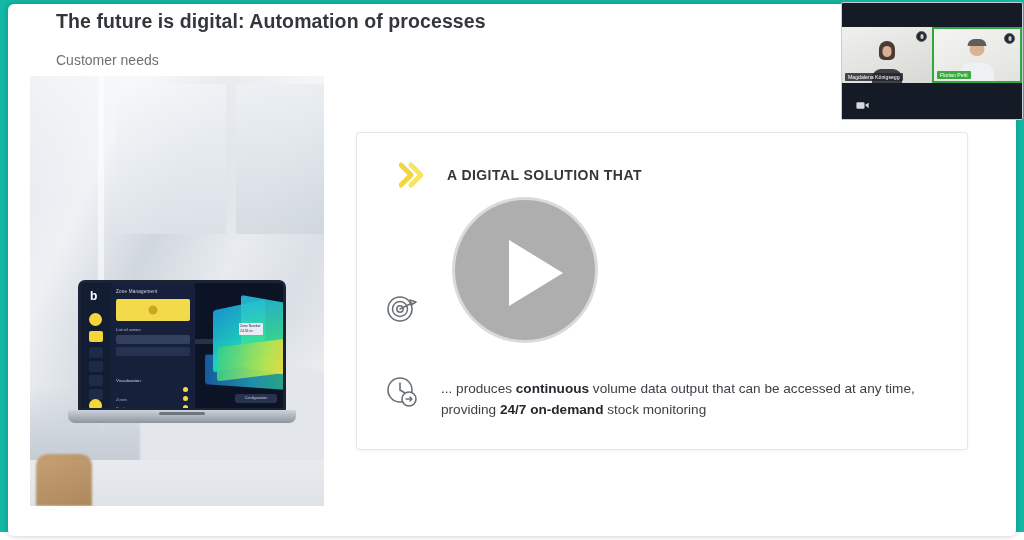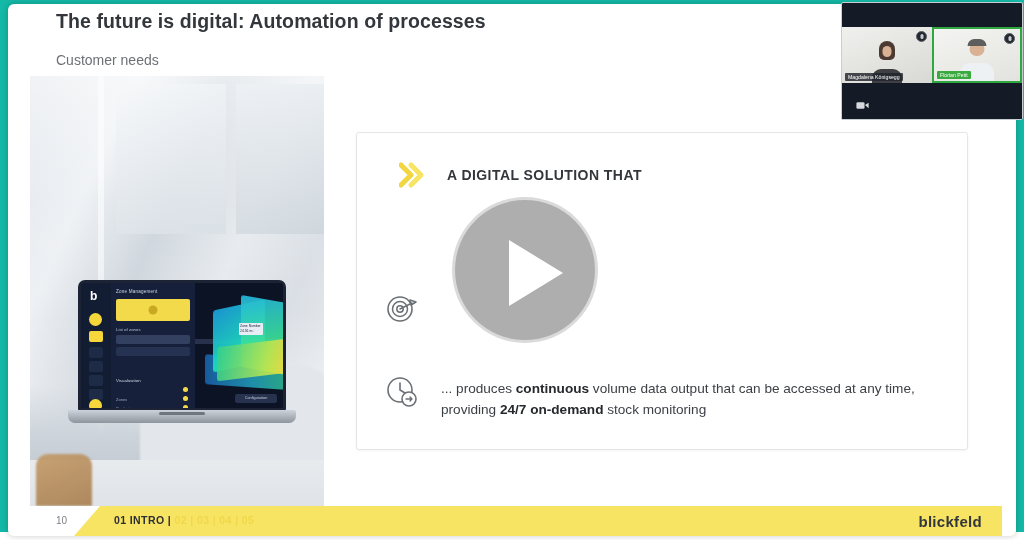--- a/index.html
+++ b/index.html
@@ -645,30 +645,20 @@
           <span>... produces </span><b>continuous</b><span> volume data output that can be accessed at any time, providing </span><b>24/7 on-demand</b><span> stock monitoring</span>
         </div>
       </div>
 
     </div>
 
     <div class="play-overlay">
       <div class="play-tri"></div>
     </div>
 
-    <div class="footer">
-      <div class="footer-yellow"></div>
-      <div class="footer-white-right"></div>
-      <div class="page-number">10</div>
-      <div class="footer-nav">
-        <span>01 INTRO |</span>
-        <span class="dim">02 | 03 | 04 | 05</span>
-      </div>
-      <div class="brand-logo">blickfeld</div>
-    </div>
 
   </div>
 
   <div class="video-panel">
     <div class="tiles">
 
       <div class="tile tile-1">
         <div class="head-f"></div>
         <div class="body-f"></div>
         <div class="mute-badge"></div>

